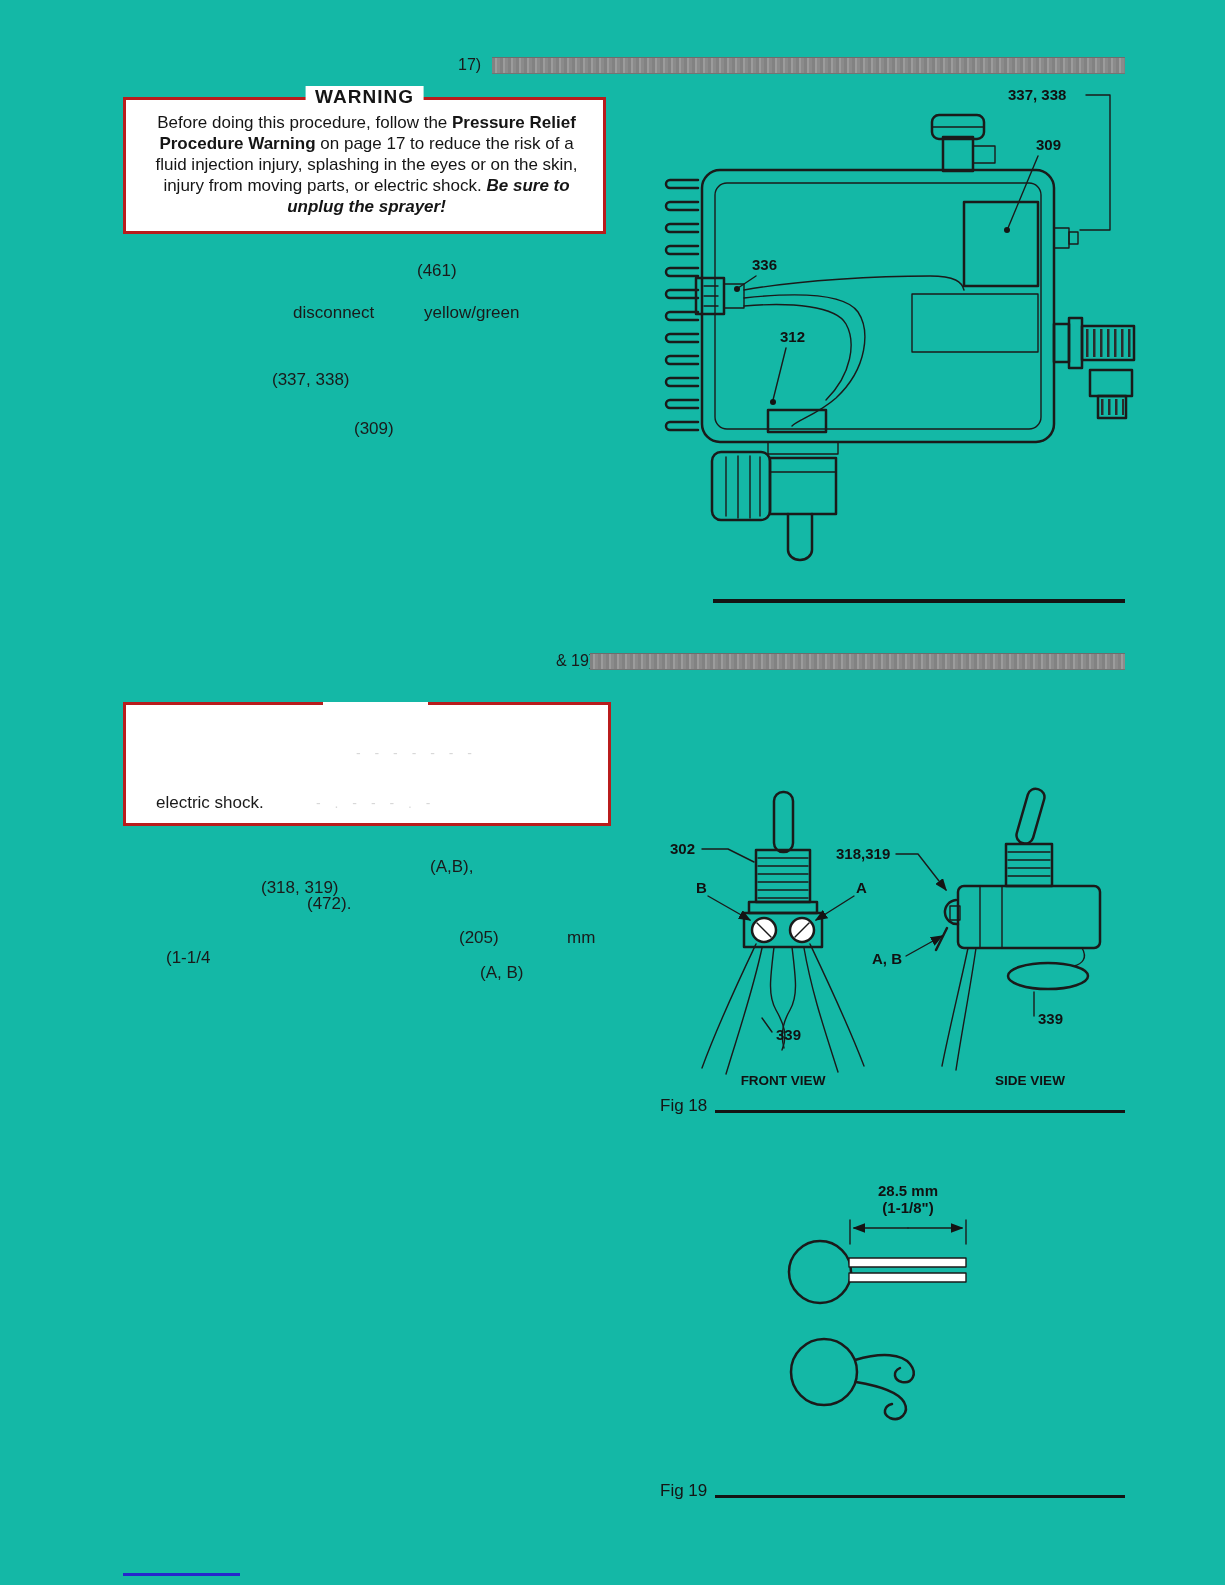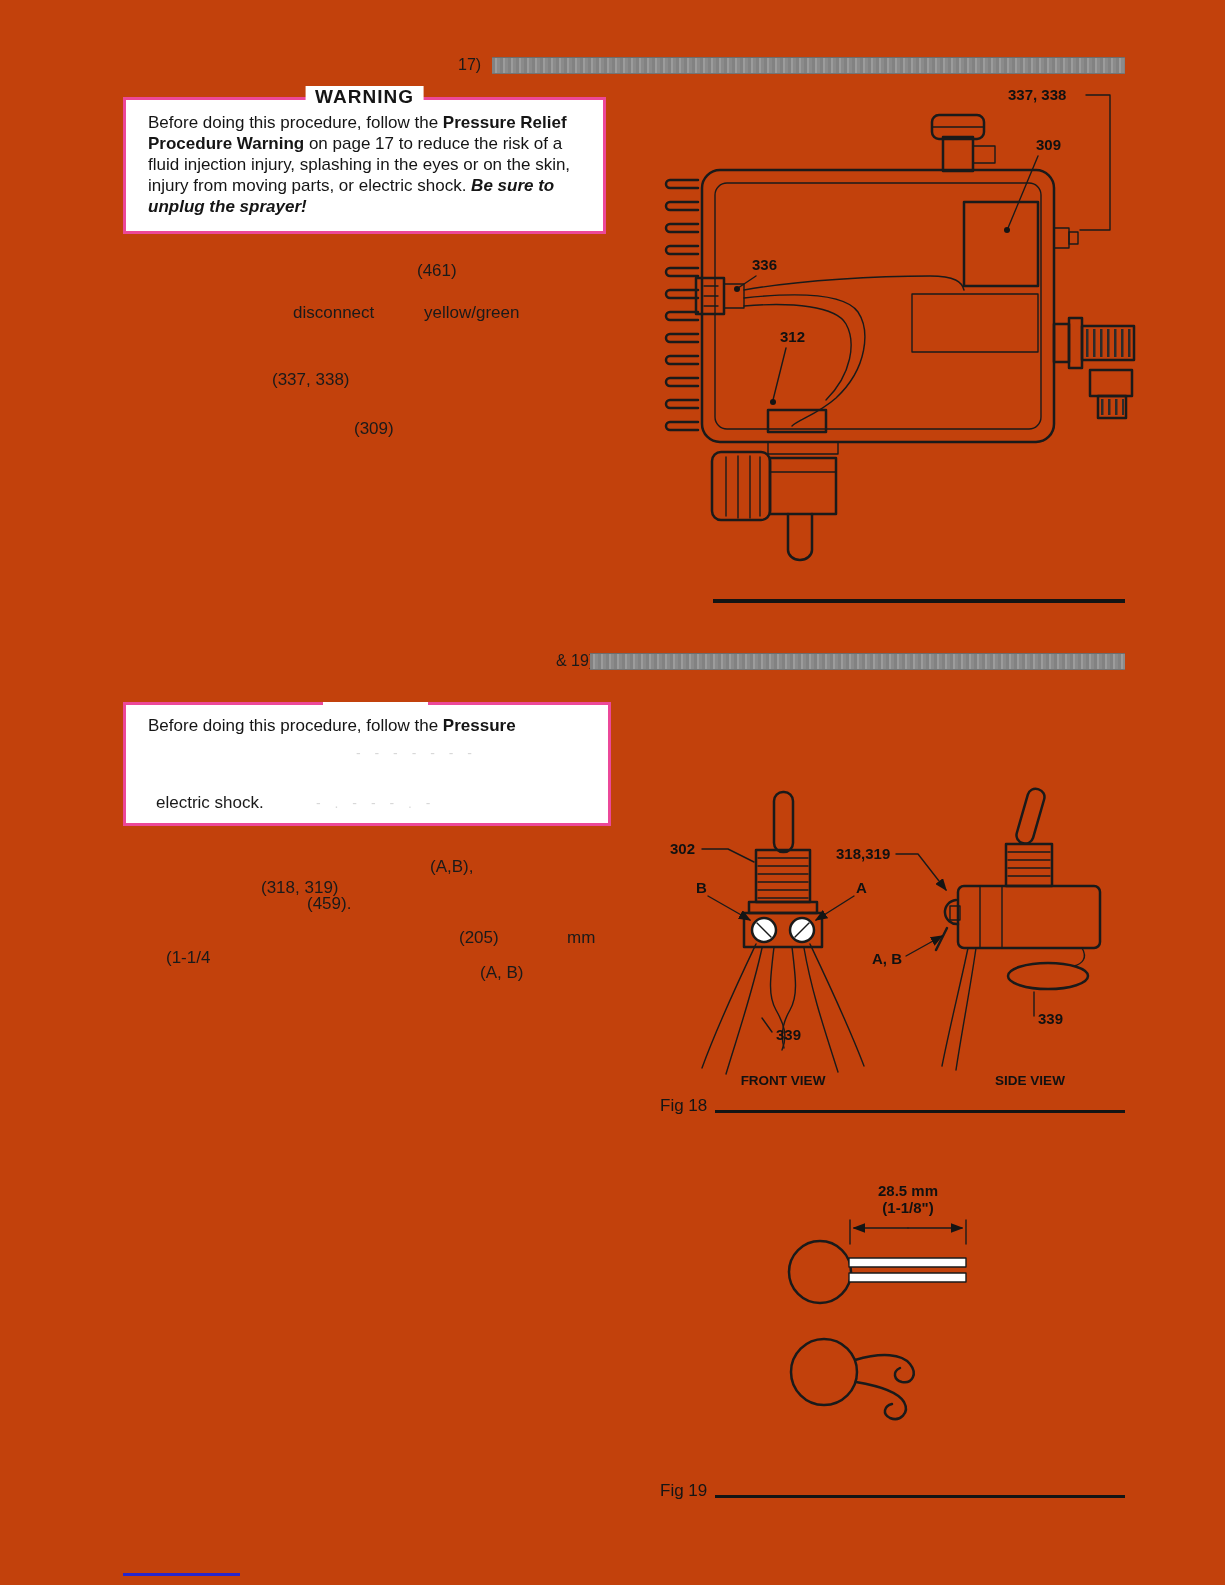--- a/index.html
+++ b/index.html
@@ -1,27 +1,27 @@
 <!DOCTYPE html>
 <html><head>
 <meta charset="utf-8">
 <style>
   html,body { margin:0; padding:0; background:#e8e8e8; }
   .page {
     position:relative; width:1225px; height:1585px; margin:0 auto;
-    background:#c2410c; font-family:"Liberation Sans", sans-serif;
+    background:#14b8a6; font-family:"Liberation Sans", sans-serif;
     color:#151515; overflow:hidden;
   }
   .frag { position:absolute; font-size:17px; white-space:nowrap; color:#1a1a1a; }
   .graybar {
     position:absolute; height:17px;
     background:repeating-linear-gradient(90deg,#828282 0 3px,#9c9c9c 3px 5px,#8b8b8b 5px 8px);
     box-shadow:inset 0 1px 0 #6d6d6d, inset 0 -1px 0 #747474;
   }
-  .warnbox { position:absolute; border:3px solid #ec4899; background:#fff; }
+  .warnbox { position:absolute; border:3px solid #b91c1c; background:#fff;text-align:center; }
   .warn-title {
     position:absolute; top:-14px; left:50%; transform:translateX(-50%);
     background:#fff; padding:0 10px; font-weight:bold; font-size:19px;
     letter-spacing:1px; white-space:nowrap;
   }
   .warn-text { margin:0; padding:12px 18px 0 22px; font-size:17px; line-height:21px; }
   .warn-text b { font-weight:bold; }
   .warn-text .bi { font-weight:bold; font-style:italic; }
   .bordergap { position:absolute; background:#fff; }
   .trace { position:absolute; opacity:0.16; font-size:14px; letter-spacing:5px; white-space:nowrap; }
@@ -121,29 +121,28 @@
     </g>
   </svg>
 
   <div class="divider" style="left:713px;top:599px;width:412px;height:4px"></div>
 
   <span class="frag" style="left:556px;top:652px;font-size:16px">&amp; 19)</span>
   <div class="graybar" style="left:590px;top:653px;width:535px"></div>
 
   <div class="warnbox" style="left:123px;top:702px;width:482px;height:118px">
     <div class="bordergap" style="left:197px;top:-3px;width:105px;height:3px"></div>
-    <p class="warn-text" style="padding-top:10px"><span>Before doing this procedure, follow the </span><b>Pressure</b></p>
     <span class="trace" style="left:230px;top:40px">- -  - -    -  - -</span>
     <span class="frag" style="left:30px;top:88px">electric shock.</span>
     <span class="trace" style="left:190px;top:90px">- .  -  - -   .  -</span>
   </div>
 
   <span class="frag" style="left:430px;top:857px">(A,B),</span>
   <span class="frag" style="left:261px;top:878px">(318, 319)</span>
-  <span class="frag" style="left:307px;top:894px">(459).</span>
+  <span class="frag" style="left:307px;top:894px">(472).</span>
   <span class="frag" style="left:459px;top:928px">(205)</span>
   <span class="frag" style="left:567px;top:928px">mm</span>
   <span class="frag" style="left:166px;top:948px">(1-1/4</span>
   <span class="frag" style="left:480px;top:963px">(A, B)</span>
 
   <svg class="fig" style="left:650px;top:782px" width="480" height="310" viewBox="0 0 480 310">
     <defs>
       <marker id="ah18" markerWidth="9" markerHeight="7" refX="8" refY="3.5" orient="auto">
         <path d="M0,0 L9,3.5 L0,7 Z" fill="#141414"></path>
       </marker>

